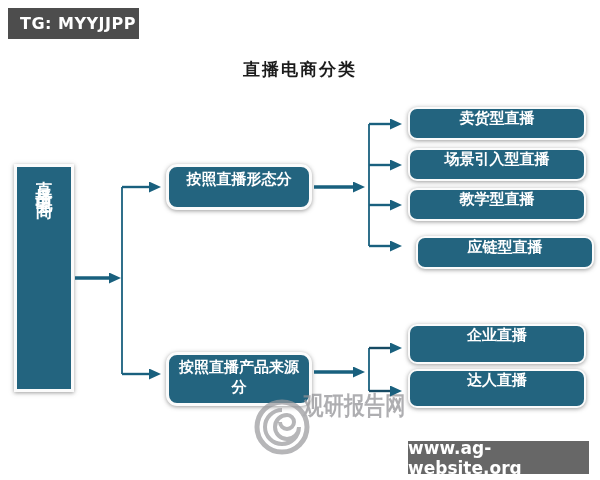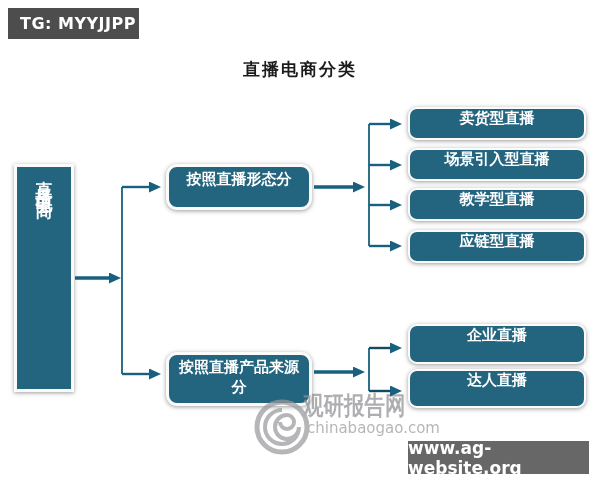--- a/index.html
+++ b/index.html
@@ -69,21 +69,21 @@
   .node-mid-2 { left:166px; top:352px; width:146px; height:54px; }
   .node-leaf {
     left:408px; width:178px;
     border-radius:9px;
     border-width:2px;
     font-size:15px;
   }
   .leaf-a1 { top:107px; height:33px; }
   .leaf-a2 { top:148px; height:33px; }
   .leaf-a3 { top:188px; height:33px; }
-  .leaf-a4 { top:230px; height:33px; }
+  .leaf-a4 { top:236px; height:33px;margin-left:8px; }
   .leaf-b1 { top:324px; height:40px; }
   .leaf-b2 { top:369px; height:39px; }
 
   
   .connectors {
     position:absolute; left:0; top:0; width:600px; height:480px;
     pointer-events:none;
   }
 
   
@@ -146,21 +146,20 @@
 <div class="node node-leaf leaf-b2">
   <span>达人直播</span>
 </div>
 
 <div class="watermark">
   <svg class="wm-logo" width="58" height="58" viewBox="0 0 58 58">
     <circle cx="29" cy="29" r="25" fill="none" stroke="#9a9a9e" stroke-width="5"></circle>
     <path d="M29 12 a17 17 0 1 0 17 17 a12 12 0 1 1 -12 -12 a7 7 0 1 1 -7 7" fill="none" stroke="#9a9a9e" stroke-width="4"></path>
   </svg>
   <div class="wm-name">观研报告网</div>
-  <div class="wm-domain">chinabaogao.com</div>
 </div>
 
 <svg class="connectors" width="600" height="480" viewBox="0 0 600 480">
   <defs>
     <marker id="arw" markerUnits="userSpaceOnUse" markerWidth="13" markerHeight="11" refX="1" refY="5.5" orient="auto">
       <path d="M0,0 L12,5.5 L0,11 z" fill="#19607e"></path>
     </marker>
   </defs>
 
   <line x1="75" y1="278" x2="110" y2="278" stroke="#19607e" stroke-width="3.5" marker-end="url(#arw)"></line>

